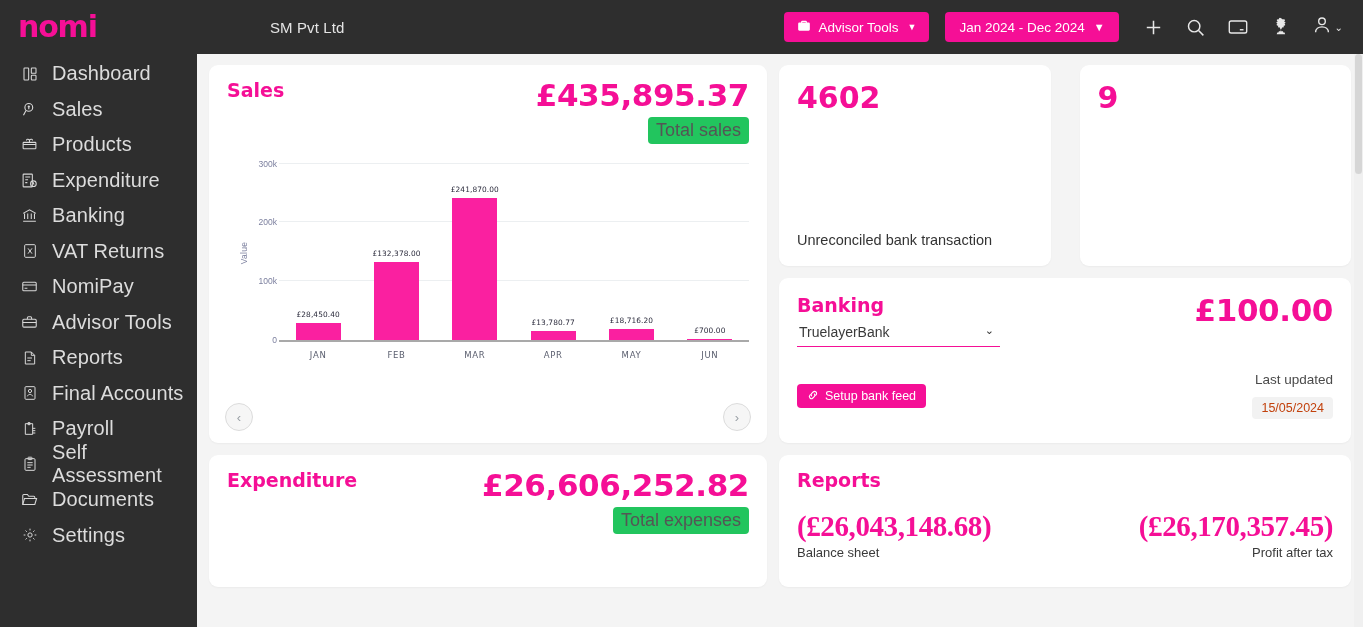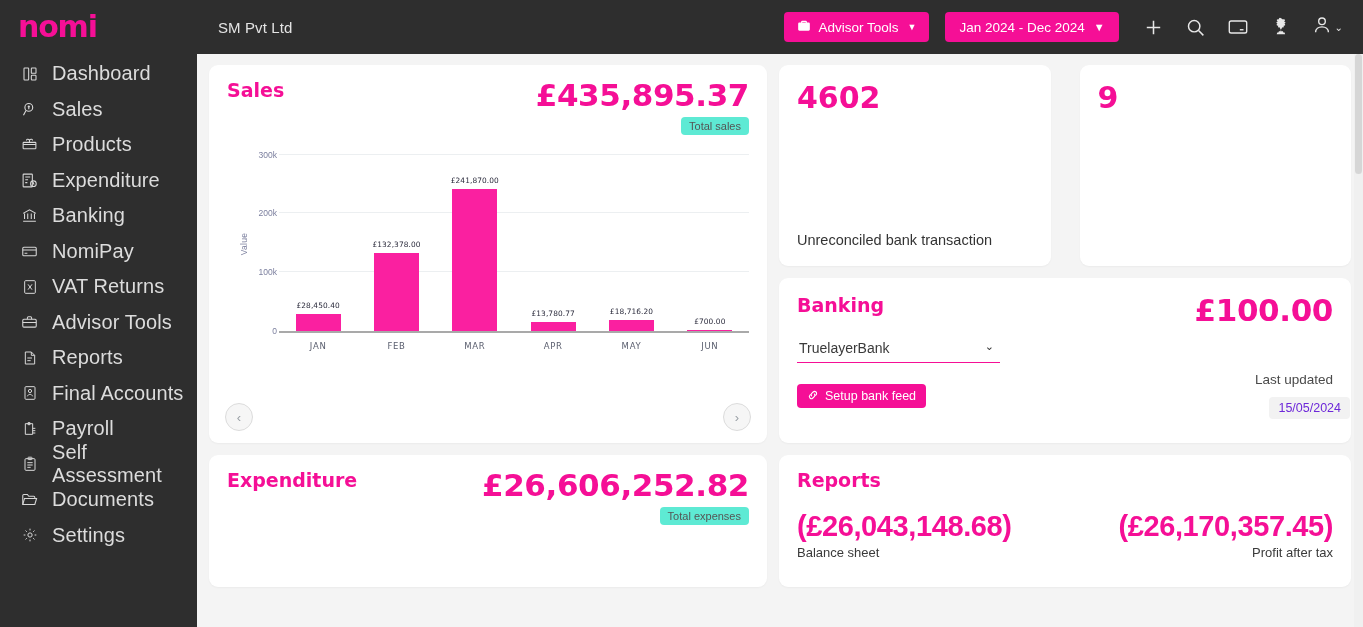--- a/index.html
+++ b/index.html
@@ -12,32 +12,33 @@
   }
   .app { position: relative; width: 1363px; height: 627px; }
 
   
   .topbar {
     position: absolute; top: 0; left: 0;
     width: 1363px; height: 54px;
     background: #2e2e2e;
     display: flex; align-items: center;
     z-index: 30;
+    gap: 44px;
   }
   .logo-wrap {
     width: 197px; height: 54px;
     display: flex; align-items: center; padding-left: 18px;
   }
   .logo {
     font-size: 30px; font-weight: bold; color: #f50f96;
     letter-spacing: -1.2px; line-height: 1; position: relative;
     font-family: "DejaVu Sans", sans-serif;
   }
   .company-name {
-    color: #e4e4e4; font-size: 15px; margin-left: 21px;
+    color: #e4e4e4; font-size: 15px; margin-left: 29px;
     letter-spacing: .1px;
   }
   .topbar-right {
     margin-left: auto; display: flex; align-items: center;
     height: 54px; padding-right: 14px; gap: 0;
   }
   .pill-btn {
     background: #f50f96; color: #fff; border: none;
     border-radius: 4px; height: 30px;
     display: flex; align-items: center; gap: 7px;
@@ -96,21 +97,21 @@
   .stat-row { display: flex; gap: 29px; height: 201px; }
   .stat-card { flex: 1; padding: 18px 18px 16px 18px; display: flex; flex-direction: column; }
 
   .card-title { color: #f50f96; font-size: 19px; font-weight: bold; font-family: "DejaVu Sans", sans-serif; }
   .big-amount {
     color: #f50f96; font-size: 31px; font-weight: bold;
     font-family: "DejaVu Sans", sans-serif; line-height: 1.05;
     letter-spacing: -.4px;
   }
   .chip {
-    background: #5eead4; color: #555; font-size: 11px;
+    background: #22c55e; color: #555; font-size: 18px;
     border-radius: 4px; padding: 3px 8px; display: inline-block; text-align: center;
   }
   .sales-head { display: flex; justify-content: space-between; align-items: flex-start; }
   .sales-amt-wrap { text-align: right; }
   .sales-amt-wrap .chip { margin-top: 5px; }
 
   .stat-num {
     color: #f50f96; font-size: 30px; font-weight: bold;
     font-family: "DejaVu Sans", sans-serif; line-height: 1;
   }
@@ -160,21 +161,21 @@
     border: 1px solid #dcdcdc; background: #f6f6f6;
     display: flex; align-items: center; justify-content: center;
     cursor: pointer; color: #9aa0a6; font-size: 13px;
   }
   .carousel-btn.prev { left: 16px; }
   .carousel-btn.next { right: 16px; }
 
   
   .banking-card { height: 165px; padding: 16px 18px 14px 18px; position: relative; }
   .banking-head { display: flex; justify-content: space-between; align-items: flex-start; }
-  .bank-select-wrap { position: relative; width: 203px; margin-top: 20px; }
+  .bank-select-wrap { position: relative; width: 203px; margin-top: 4px; }
   .bank-select {
     width: 203px; height: 27px; border: none;
     border-bottom: 1px solid #f50f96; background: transparent;
     font-size: 14px; color: #3a3a3a; padding: 0 2px 3px 2px;
     appearance: none; -webkit-appearance: none; cursor: pointer;
     font-family: "Liberation Sans", sans-serif;
   }
   .sel-caret {
     position: absolute; right: 6px; top: 4px;
     pointer-events: none; color: #333; font-size: 11px;
@@ -185,38 +186,38 @@
     border-radius: 4px; height: 24px; padding: 0 10px;
     display: flex; align-items: center; gap: 6px;
     font-size: 12.5px; cursor: pointer;
     font-family: "Liberation Sans", sans-serif;
   }
   .last-updated {
     position: absolute; right: 18px; bottom: 56px;
     font-size: 13.5px; color: #4a4a4a;
   }
   .lu-date {
-    position: absolute; right: 1px; bottom: 24px;
-    background: #f2f2f2; color: #6d28d9; font-size: 12.5px;
+    position: absolute; right: 18px; bottom: 24px;
+    background: #f2f2f2; color: #c2410c; font-size: 12.5px;
     padding: 4px 9px; border-radius: 4px;
   }
 
   
   .row2 { display: flex; gap: 12px; height: 132px; margin-top: 12px; }
   .exp-card { width: 558px; padding: 14px 18px; }
   .rep-card { width: 572px; padding: 14px 18px; position: relative; }
   .exp-head { display: flex; justify-content: space-between; align-items: flex-start; }
   .exp-amt { text-align: right; }
   .exp-amt .chip { margin-top: 5px; }
   .rep-figs { display: flex; justify-content: space-between; margin-top: 20px; }
   .rep-fig-l { text-align: left; }
   .rep-fig-r { text-align: right; }
   .rep-num {
     color: #f50f96; font-size: 29px; font-weight: bold;
-    font-family: Liberation Sans, sans-serif; line-height: 1.1;
+    font-family: Liberation Serif, serif; line-height: 1.1;
     letter-spacing: -.4px;
   }
   .rep-sub { font-size: 13px; color: #3a3a3a; margin-top: 2px; }
 
   
   .scrollbar {
     position: absolute; top: 54px; right: 0;
     width: 9px; height: 573px; background: #f0f0f0; z-index: 25;
   }
   .scrollbar-thumb {
@@ -334,36 +335,36 @@
       <span class="nav-ico">
         <svg width="17" height="17" viewBox="0 0 24 24" fill="none" stroke="currentColor" stroke-width="1.5">
             <path d="M3 9 12 4l9 5M5 9v8M9.5 9v8M14.5 9v8M19 9v8M3 20h18"></path>
           </svg>
       </span>
       <span>Banking</span>
     </div>
 
     <div class="nav-item">
       <span class="nav-ico">
+        <svg width="16" height="16" viewBox="0 0 24 24" fill="none" stroke="currentColor" stroke-width="1.5">
+            <rect x="4" y="2.5" width="16" height="19" rx="1.5"></rect>
+            <path d="M9 8l6 8M15 8l-6 8"></path>
+          </svg>
+      </span>
+      <span>VAT Returns</span>
+    </div>
+
+    <div class="nav-item">
+      <span class="nav-ico">
         <svg width="17" height="17" viewBox="0 0 24 24" fill="none" stroke="currentColor" stroke-width="1.5">
             <rect x="2.5" y="6" width="19" height="12" rx="1.5"></rect>
             <path d="M2.5 10h19M5 14.5h4"></path>
           </svg>
       </span>
       <span>NomiPay</span>
-    </div>
-
-    <div class="nav-item">
-      <span class="nav-ico">
-        <svg width="16" height="16" viewBox="0 0 24 24" fill="none" stroke="currentColor" stroke-width="1.5">
-            <rect x="4" y="2.5" width="16" height="19" rx="1.5"></rect>
-            <path d="M9 8l6 8M15 8l-6 8"></path>
-          </svg>
-      </span>
-      <span>VAT Returns</span>
     </div>
 
     <div class="nav-item">
       <span class="nav-ico">
         <svg width="17" height="17" viewBox="0 0 24 24" fill="none" stroke="currentColor" stroke-width="1.5">
             <rect x="2.5" y="7.5" width="19" height="11" rx="1.5"></rect>
             <path d="M9 7.5V5.5a1.5 1.5 0 0 1 1.5-1.5h3A1.5 1.5 0 0 1 15 5.5v2M2.5 12h19"></path>
           </svg>
       </span>
       <span>Advisor Tools</span>

